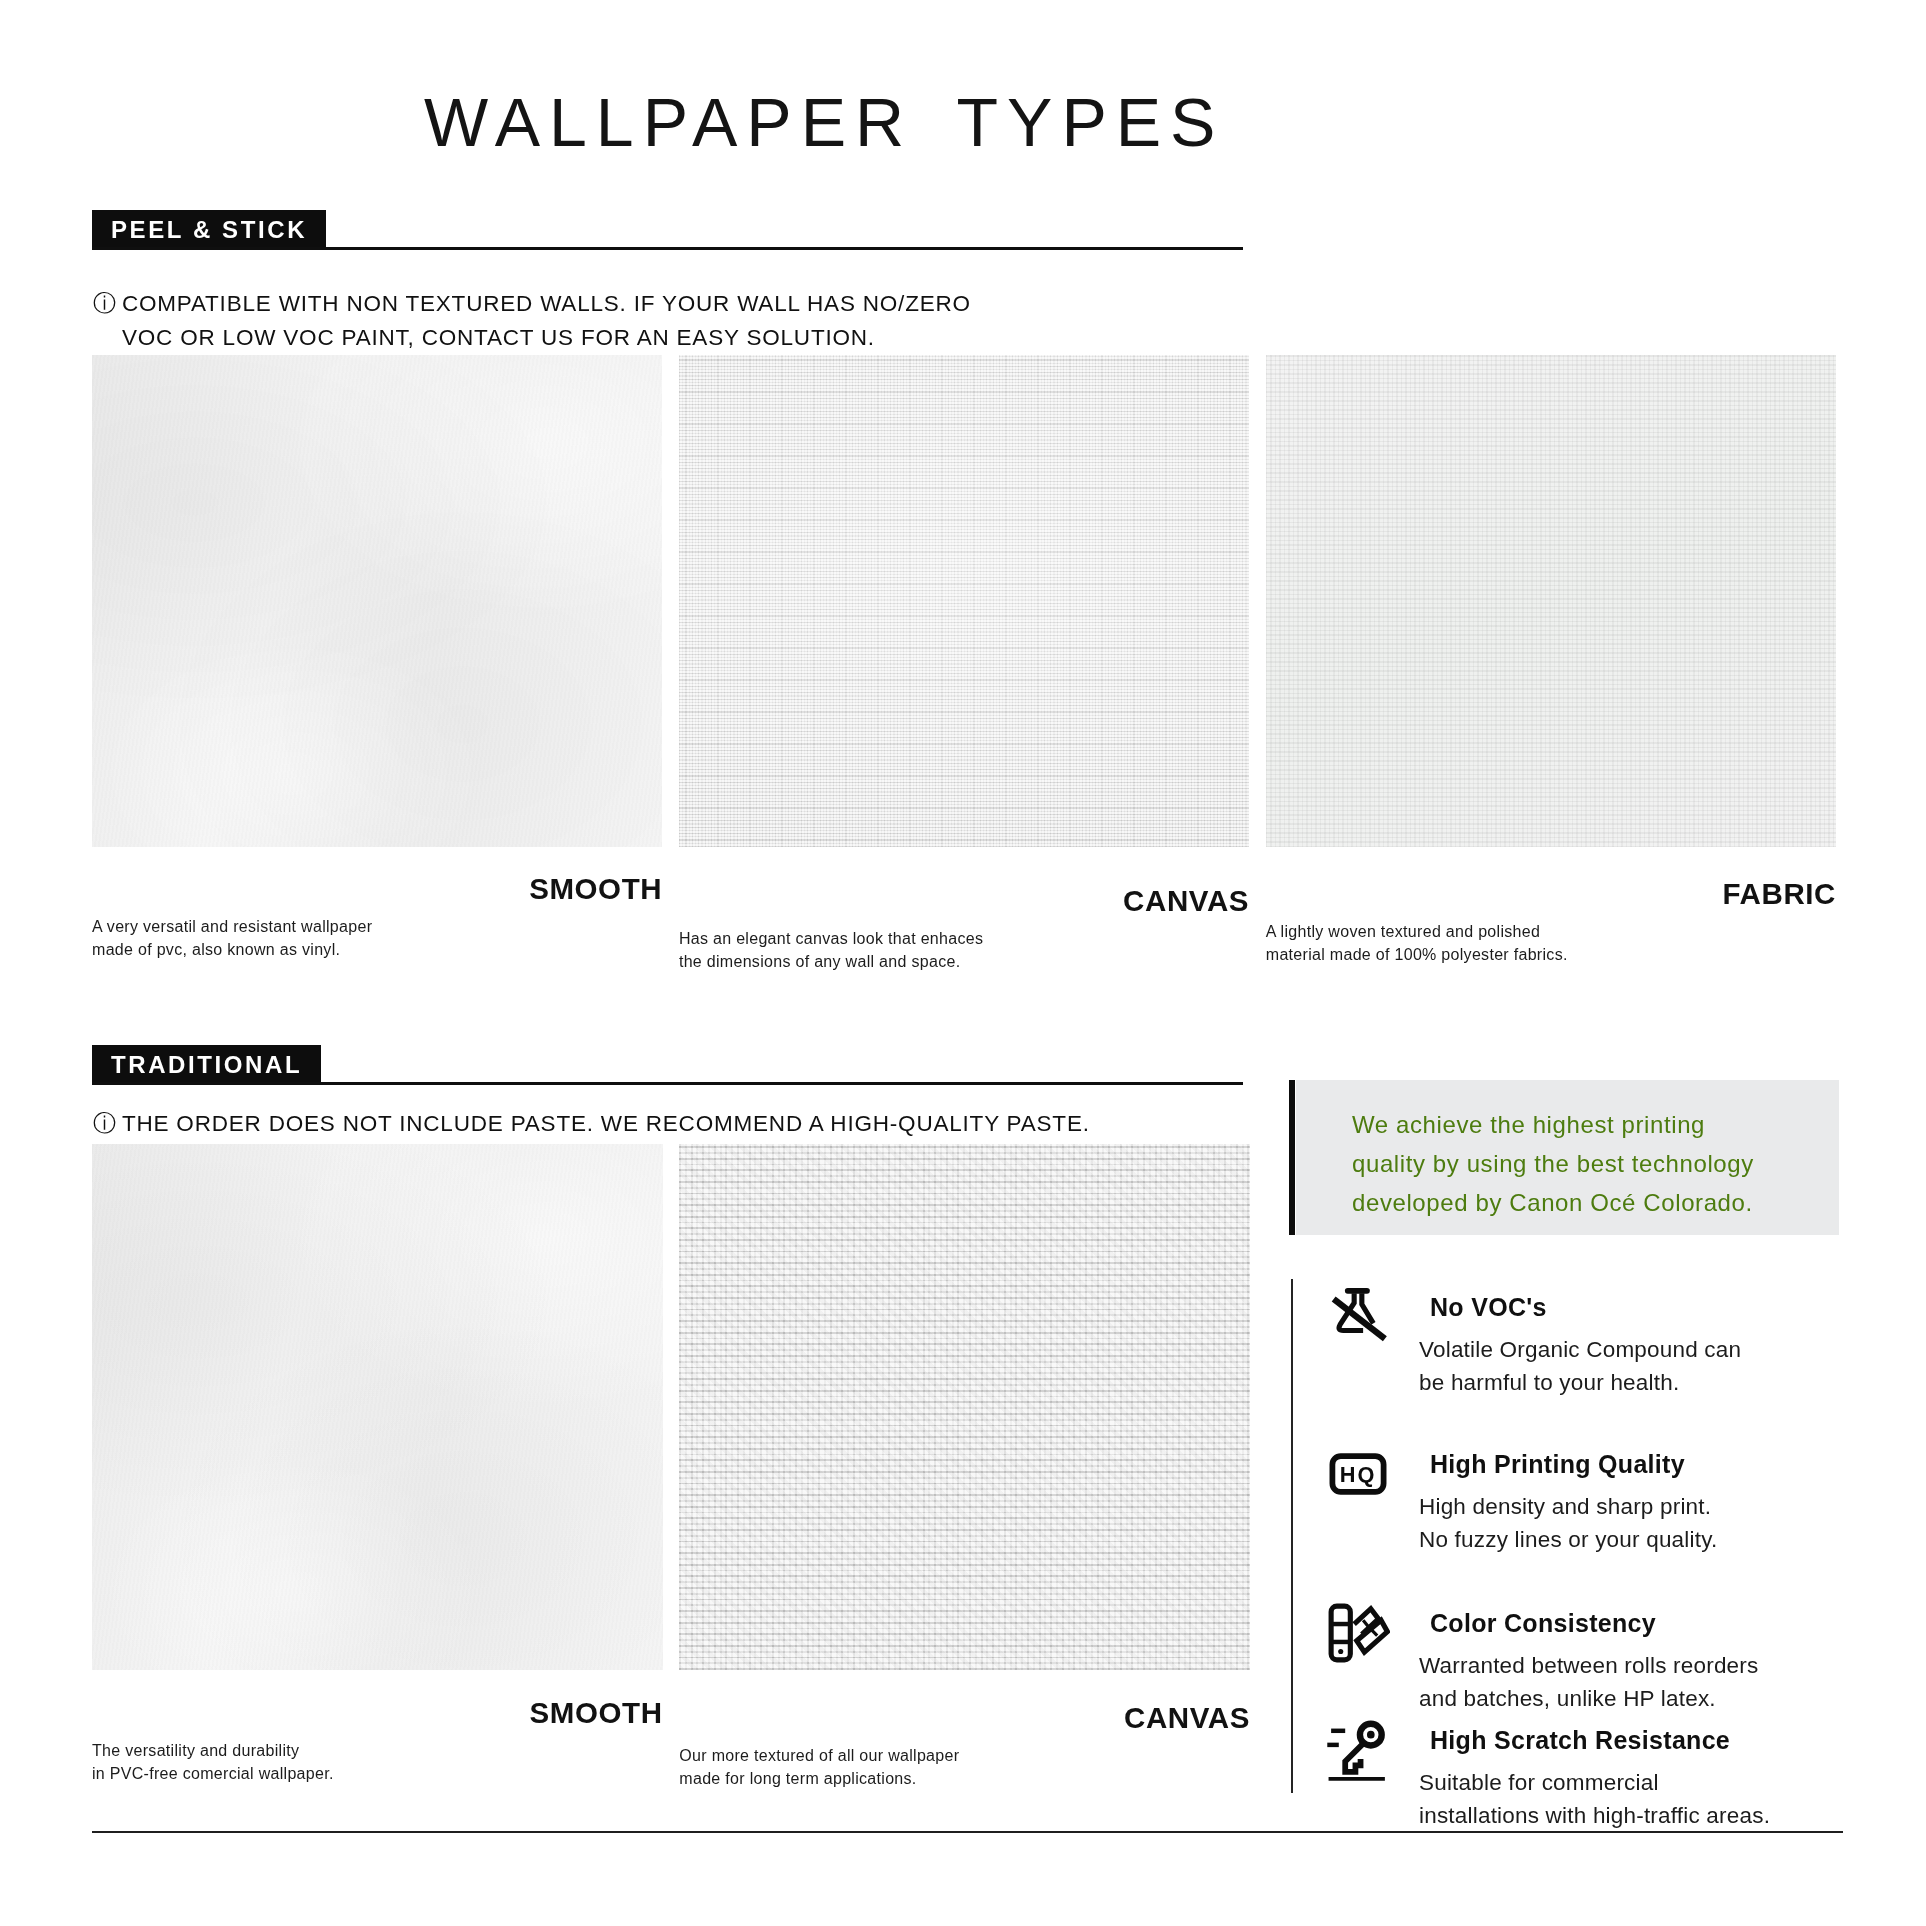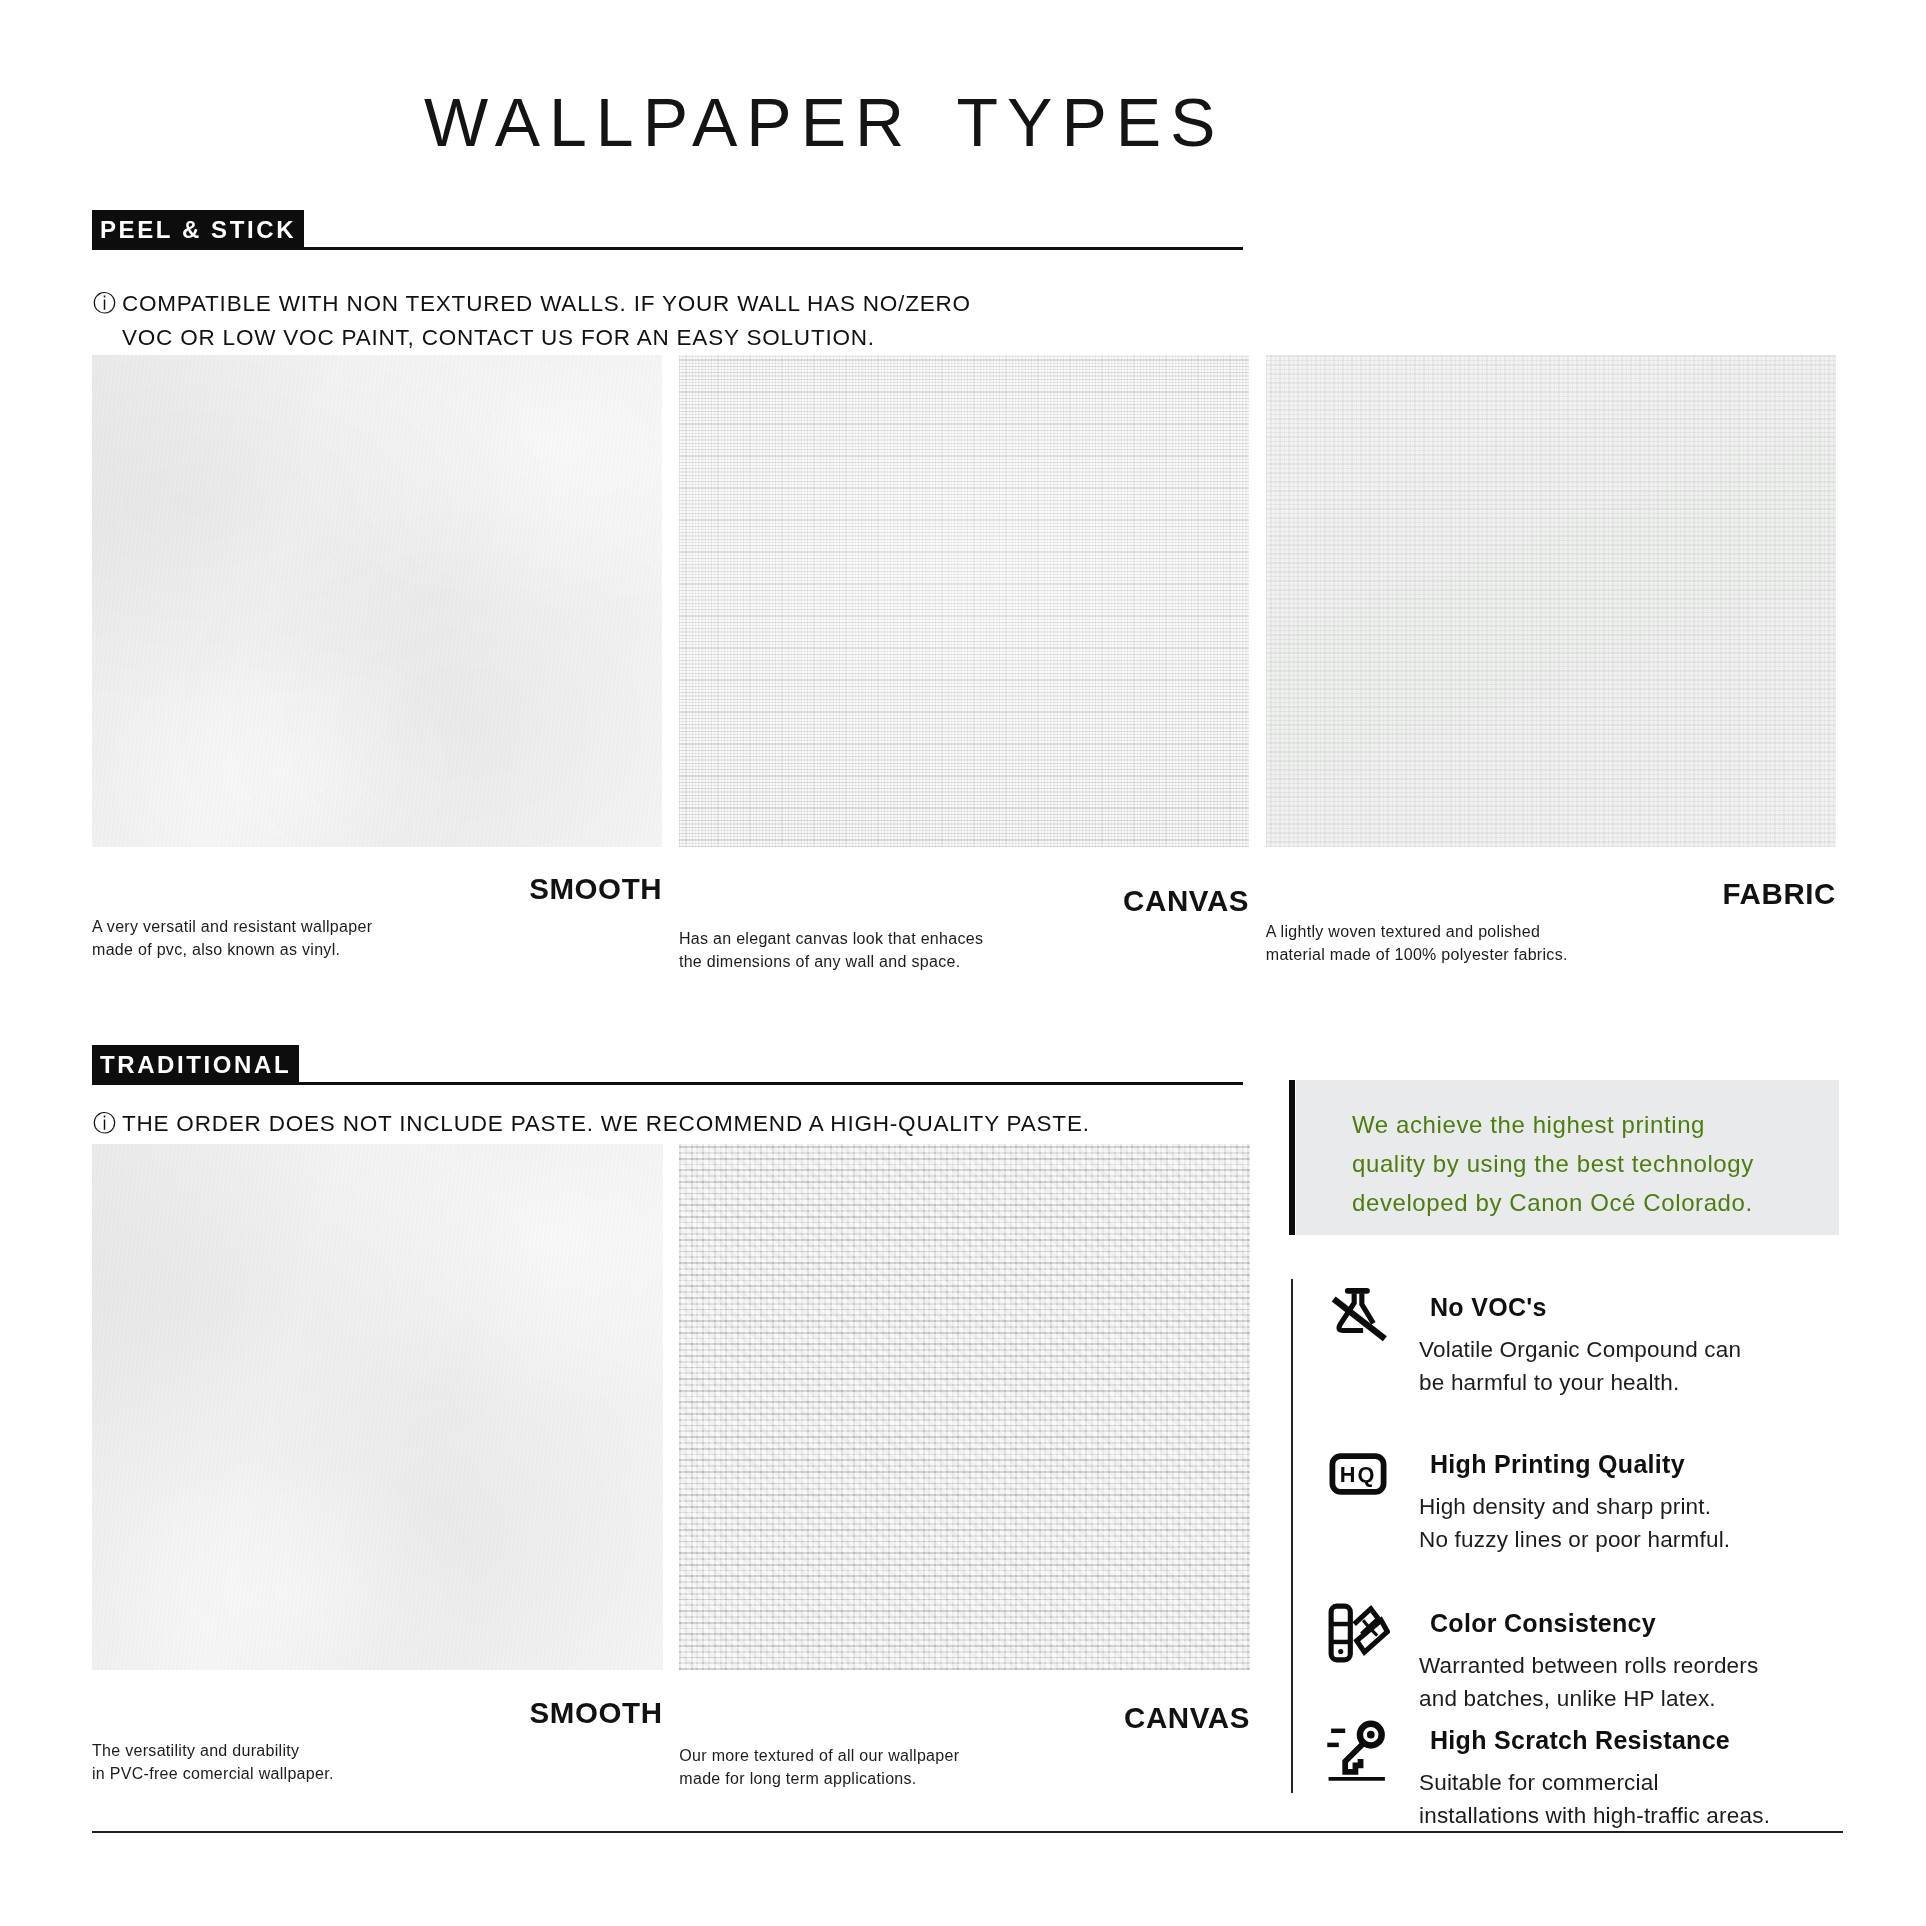--- a/index.html
+++ b/index.html
@@ -10,21 +10,21 @@
   
   .main-title{
     position:absolute;left:424px;top:83px;
     font-size:68px;font-weight:400;letter-spacing:9px;word-spacing:16.7px;
     color:#141414;white-space:nowrap;
   }
   
   .chip{
     position:absolute;left:92px;height:40px;line-height:40px;
     background:#0d0d0d;color:#ffffff;font-size:24px;font-weight:700;
-    letter-spacing:2.6px;padding:0 8px;white-space:nowrap;
+    letter-spacing:2.6px;padding:0 19px;white-space:nowrap;
   }
   .chip-rule{position:absolute;left:92px;width:1151px;height:3.2px;background:#0f0f0f;}
   
   .note{position:absolute;left:93px;font-size:22.5px;letter-spacing:0.8px;color:#111;line-height:1.52;}
   .note .icon-i{font-size:23px;margin-right:5.1px;}
   .note .cont{padding-left:29px;}
   
   .tex-grid{position:absolute;left:92px;display:grid;column-gap:16.7px;}
   .tex-grid.three{width:1744px;grid-template-columns:repeat(3,1fr);}
   .tex-grid.two{width:1158px;grid-template-columns:repeat(2,1fr);}
@@ -168,21 +168,21 @@
 
     <div class="feature mb2">
       <div class="icon-wrap">
         <svg class="feat-icon" width="64" height="64" viewBox="0 0 100 100">
           <rect x="10" y="22" width="80" height="56" rx="13" stroke-width="9"></rect>
           <text x="50" y="63" text-anchor="middle" font-size="34" font-weight="bold" letter-spacing="3" fill="#0c0c0c" stroke="none" font-family="Liberation Sans, sans-serif">HQ</text>
         </svg>
       </div>
       <div>
         <h4>High Printing Quality</h4>
-        <p><span>High density and sharp print.</span><br><span>No fuzzy lines or poor harmful.</span></p>
+        <p><span>High density and sharp print.</span><br><span>No fuzzy lines or your quality.</span></p>
       </div>
     </div>
 
     <div class="feature">
       <div class="icon-wrap">
         <svg class="feat-icon" width="64" height="64" viewBox="0 0 100 100">
           <rect x="8" y="8" width="30" height="84" rx="9" stroke-width="8"></rect>
           <line x1="8" y1="36" x2="38" y2="36" stroke-width="7"></line>
           <line x1="8" y1="64" x2="38" y2="64" stroke-width="7"></line>
           <circle cx="23" cy="79" r="4" fill="#0c0c0c" stroke="none"></circle>

